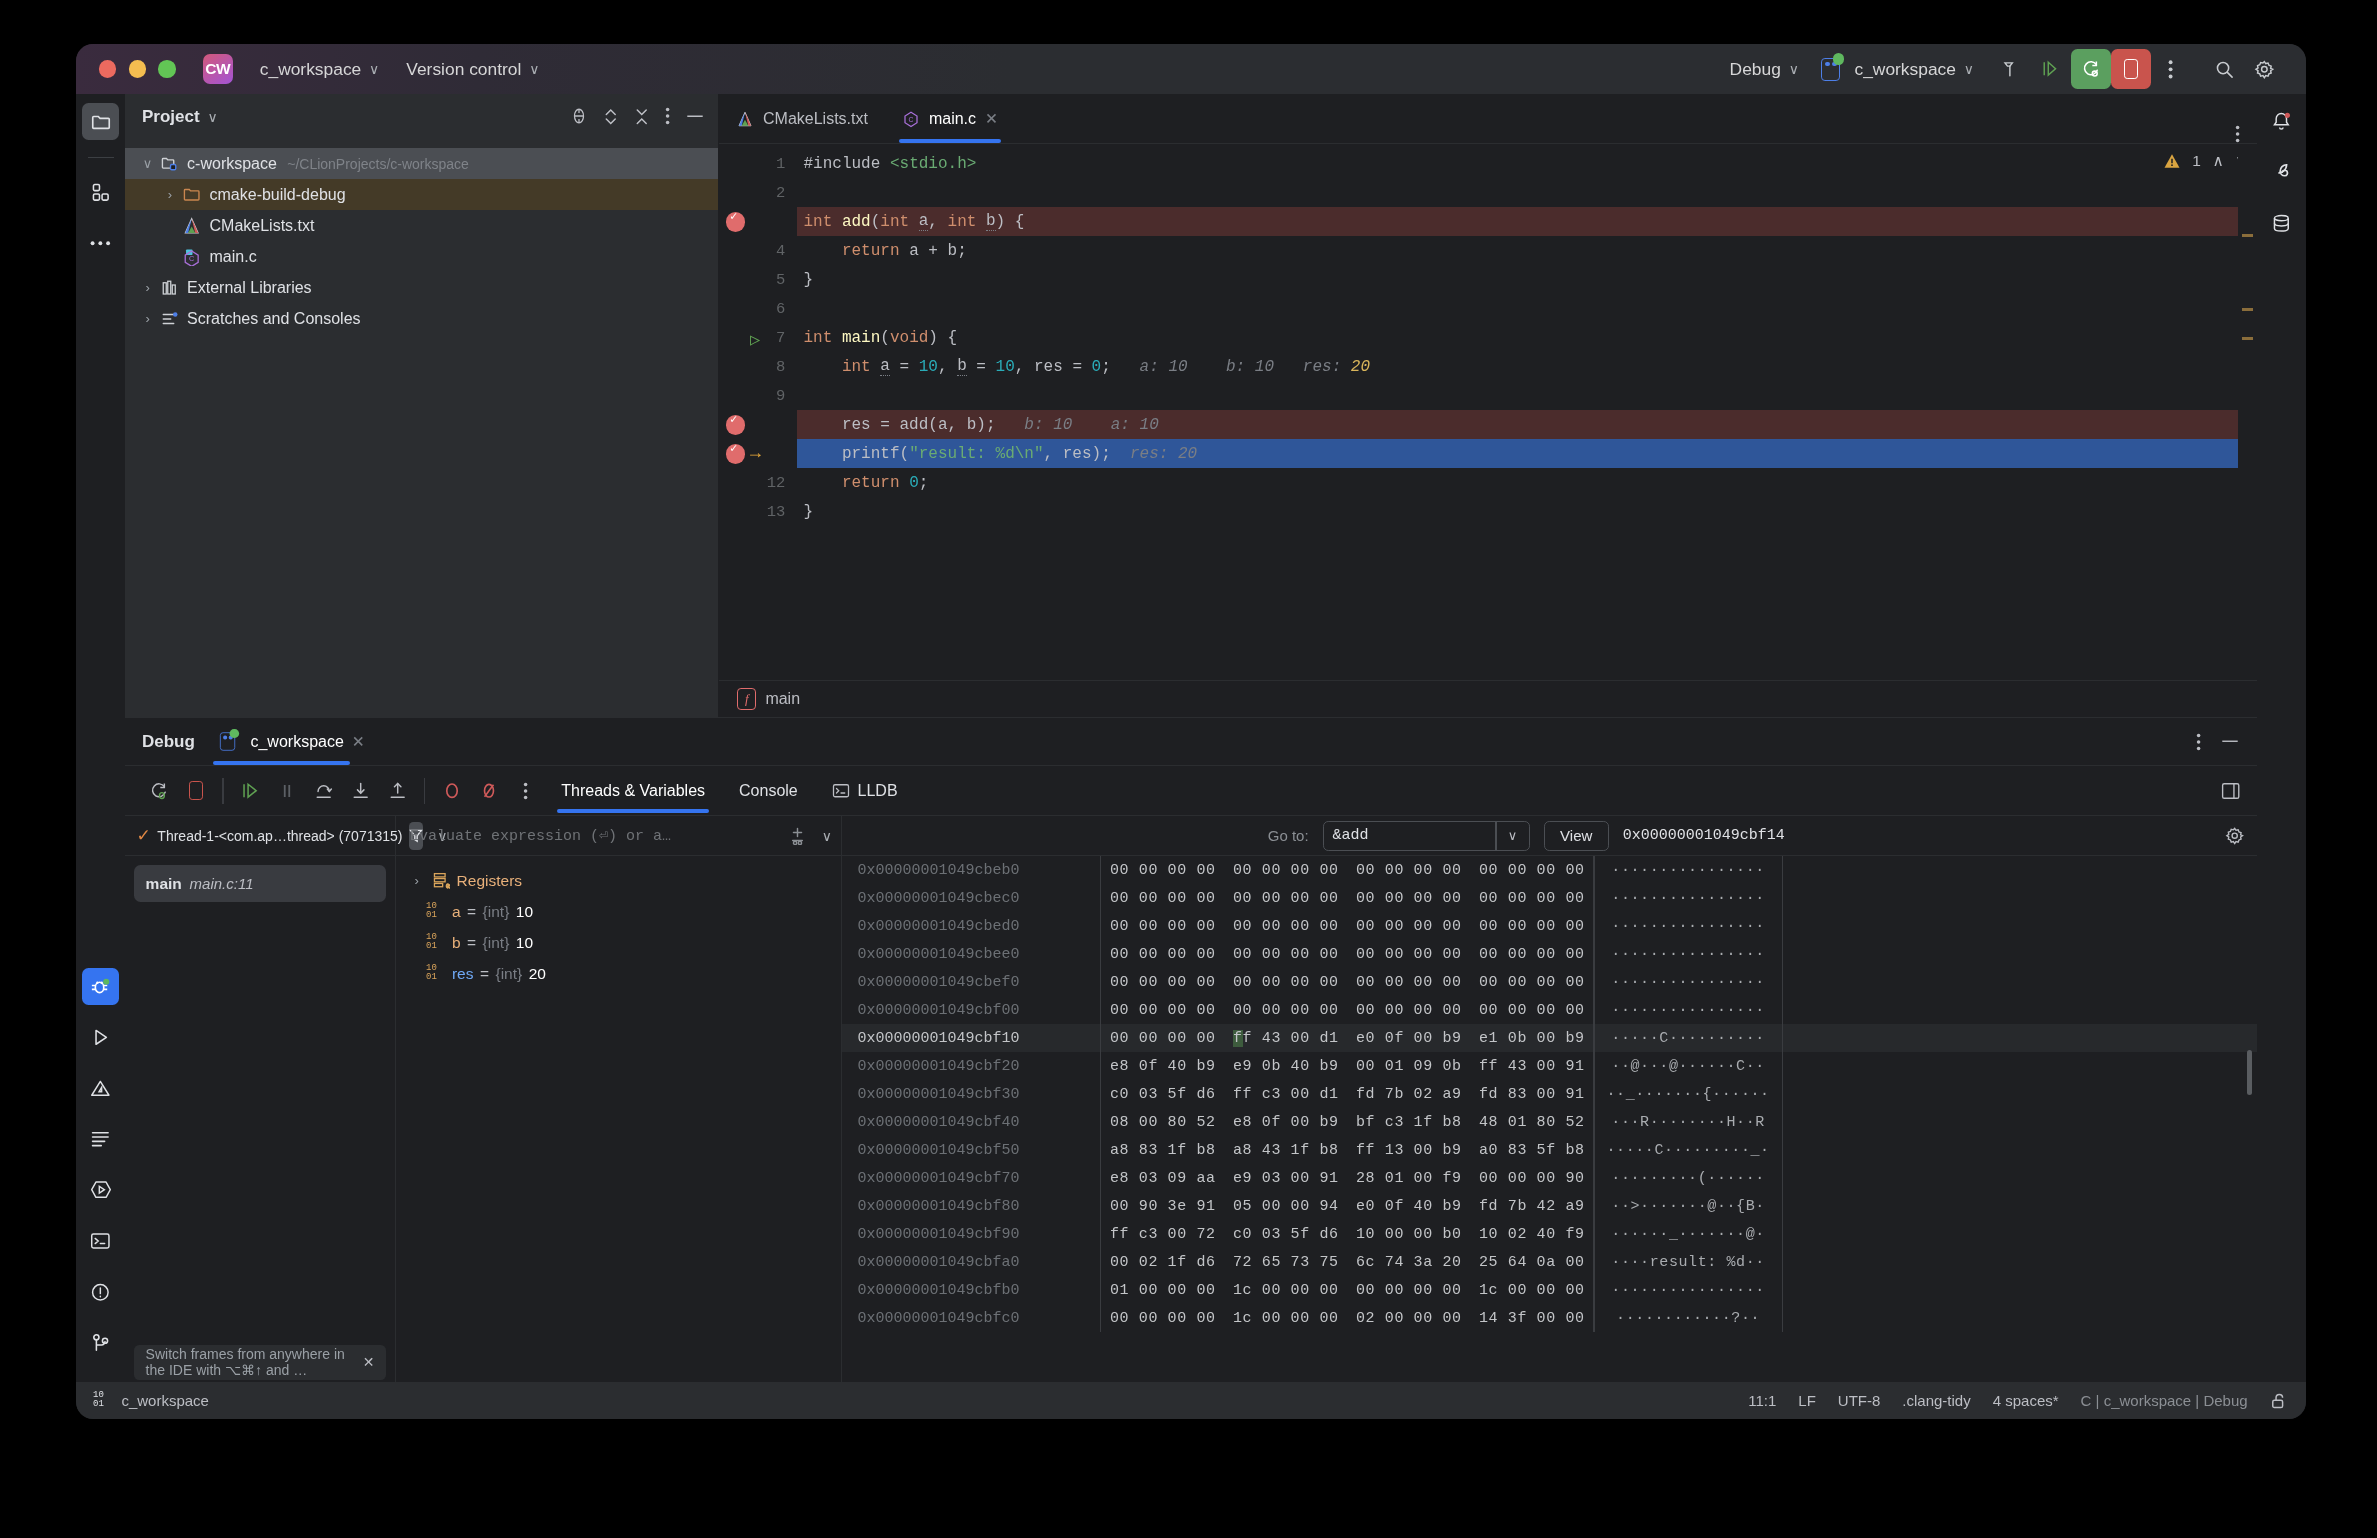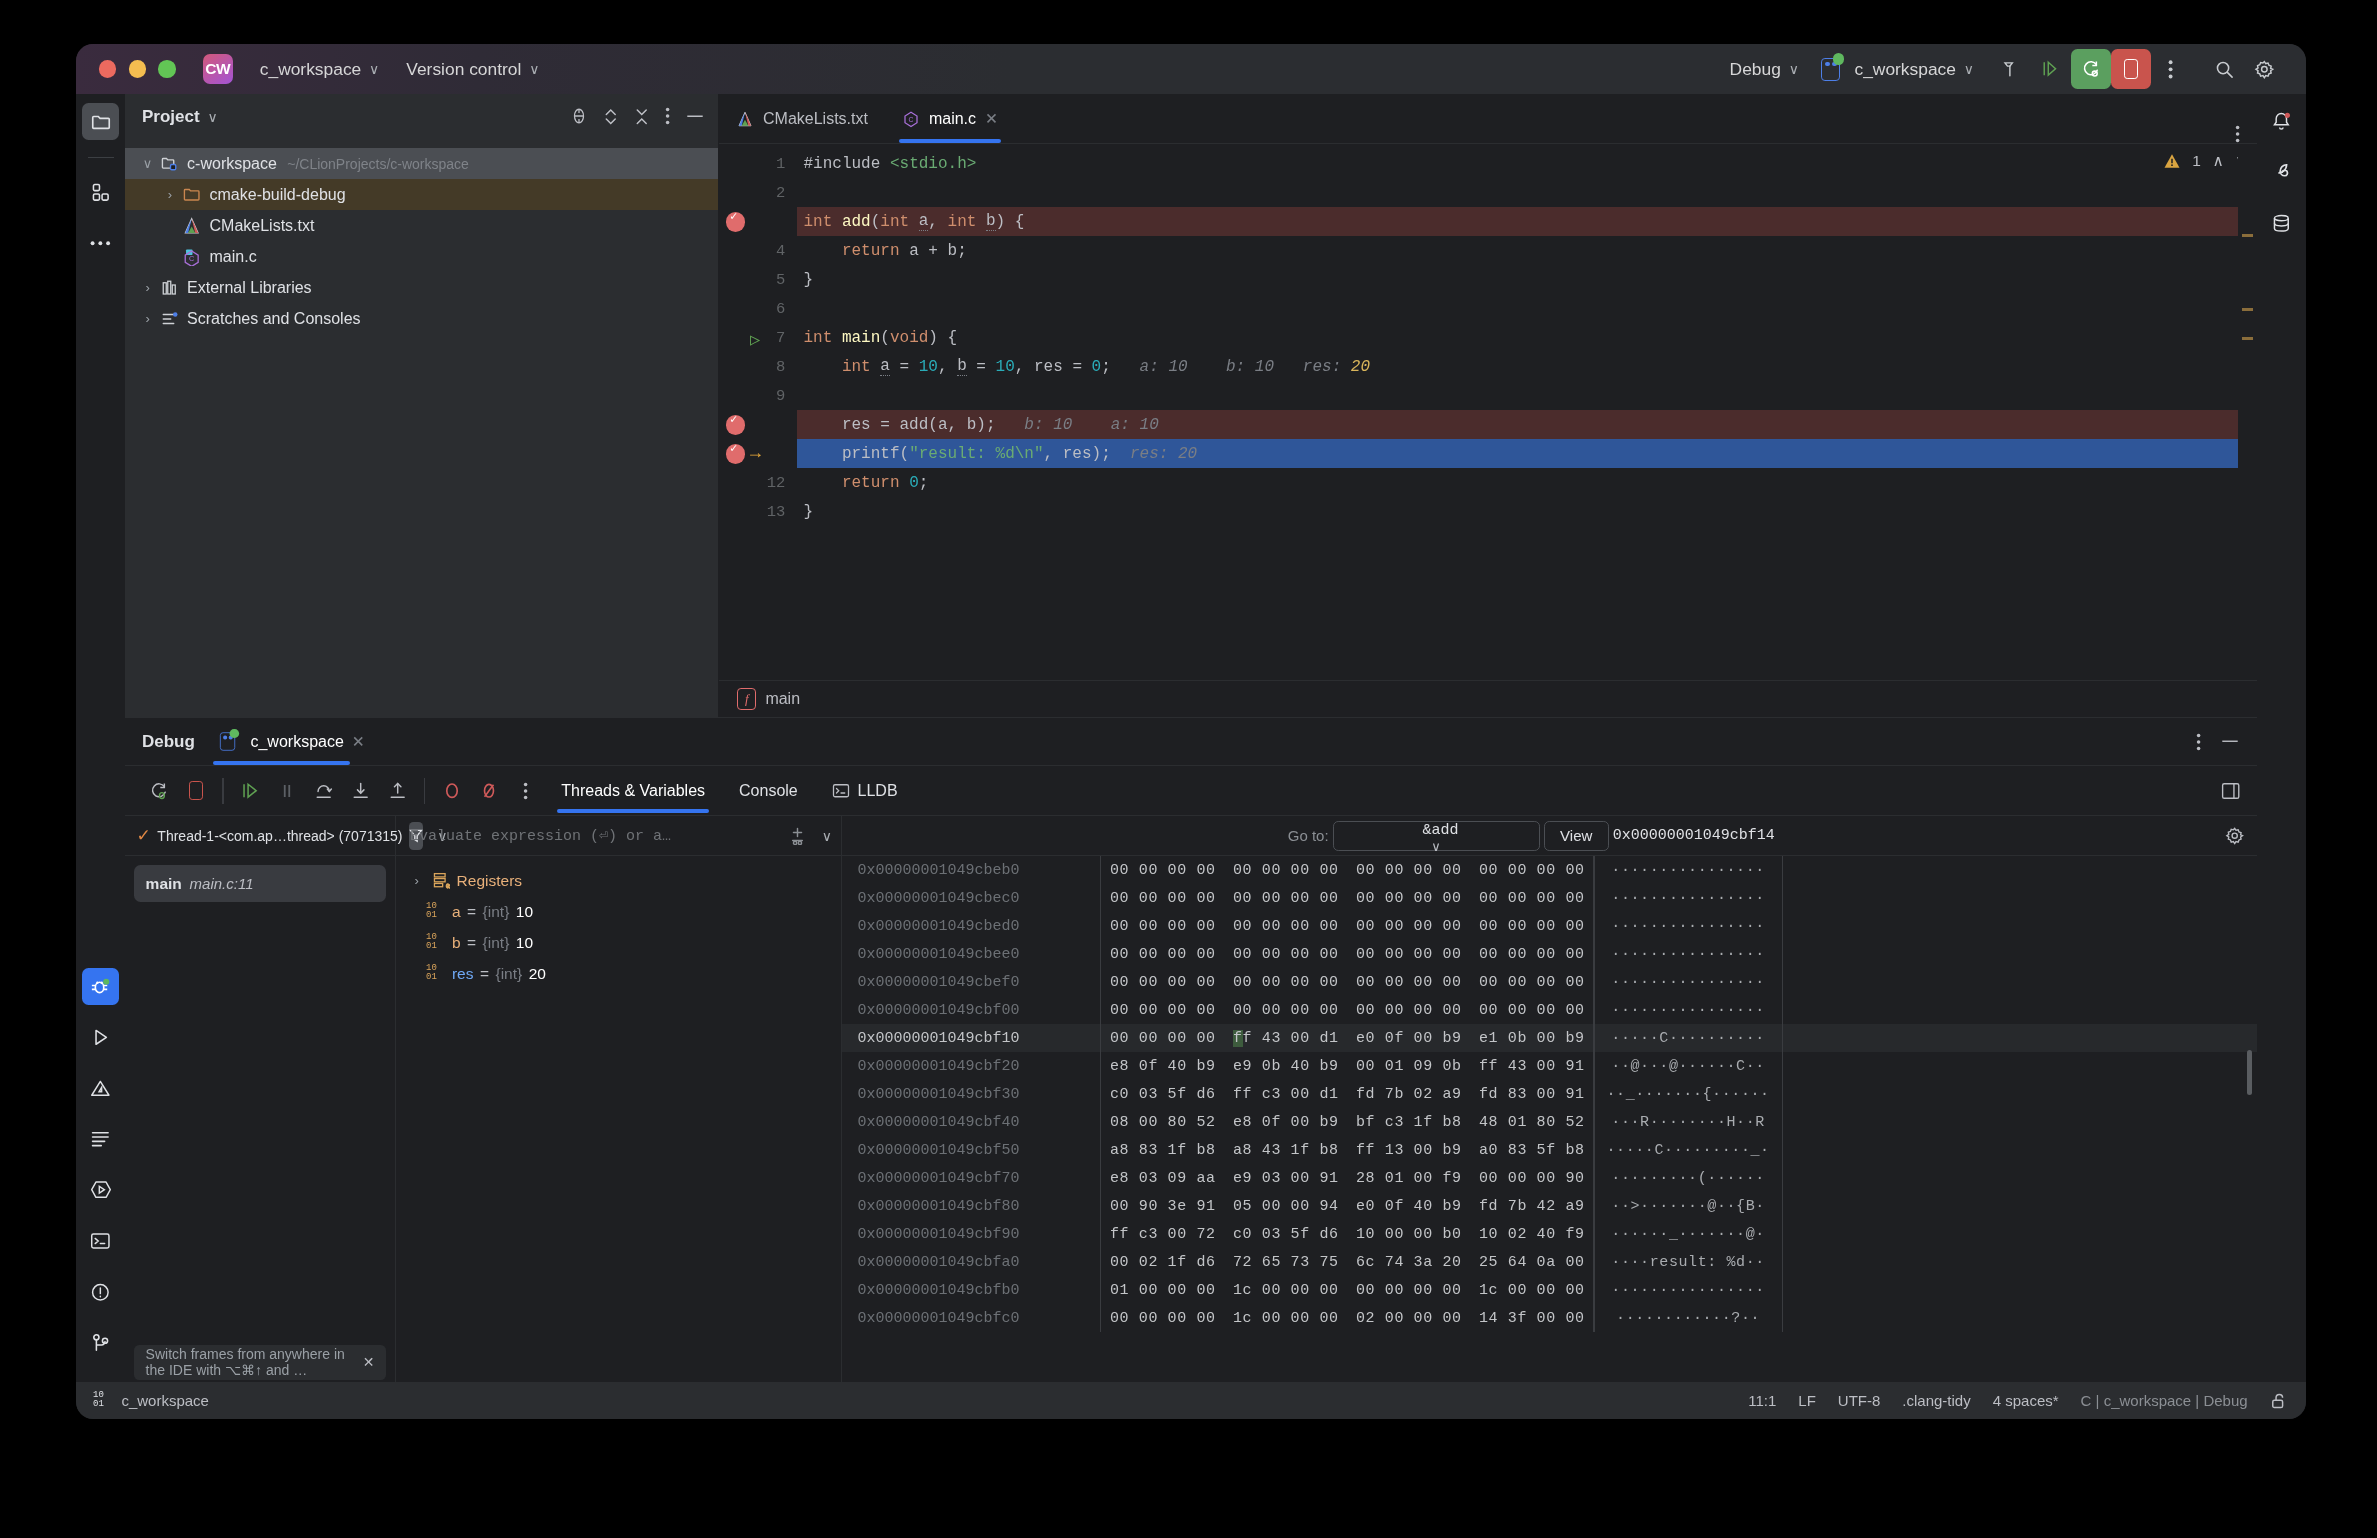--- a/index.html
+++ b/index.html
@@ -165,23 +165,23 @@
   .binicon{width:19.4px;height:19.4px;flex:none;color:#d9a45b;font-family:"Liberation Mono",monospace;font-size:9px;
            line-height:9px;display:flex;flex-direction:column;justify-content:center;}
   .vname-reg{color:#e8b07a;}
   .vname{color:#e8b07a;}
   .vname.res{color:#6fa8f5;}
   .veq{color:#bcbec4;}
   .vtype{color:#7a7e85;}
   .vval{color:#ffffff;}
 
   .memory{flex:1;display:flex;flex-direction:column;min-width:0;}
-  .mem-bar{height:40px;display:flex;align-items:center;padding:0 13px 0 0;gap:4px;border-bottom:1.3px solid #2b2d30;}
+  .mem-bar{height:40px;display:flex;align-items:center;padding:0 13px 0 0;gap:14px;border-bottom:1.3px solid #2b2d30;}
   .goto-lbl{color:#8b8f94;font-size:15px;margin-left:auto;}
-  .goto-box{width:207px;height:30px;border:1.3px solid #4b4e53;border-radius:5.2px;display:flex;align-items:center;flex-direction:column;}
+  .goto-box{width:207px;height:30px;border:1.3px solid #4b4e53;border-radius:5.2px;display:flex;align-items:center;}
   .goto-val{color:#dfe1e5;font-size:15px;padding-left:9px;font-family:"Liberation Mono",monospace;flex:1;}
   .goto-div{width:1.3px;height:100%;background:#4b4e53;}
   .goto-ch{width:32px;display:flex;align-items:center;justify-content:center;color:#bcbec4;font-size:13px;}
   .view-btn{height:30px;padding:0 15.5px;border:1.3px solid #4b4e53;border-radius:5.2px;color:#dfe1e5;font-size:15px;
             display:flex;align-items:center;}
   .mem-addr-cur{color:#dfe1e5;font-size:15px;font-family:"Liberation Mono",monospace;}
   .mem-gear{margin-left:auto;}
   .mem-body{flex:1;overflow:hidden;position:relative;}
   .mrow{height:28px;display:flex;align-items:center;font-family:"Liberation Mono",monospace;font-size:15px;color:#c3c5c8;}
   .mrow.cur{background:#27292c;}

